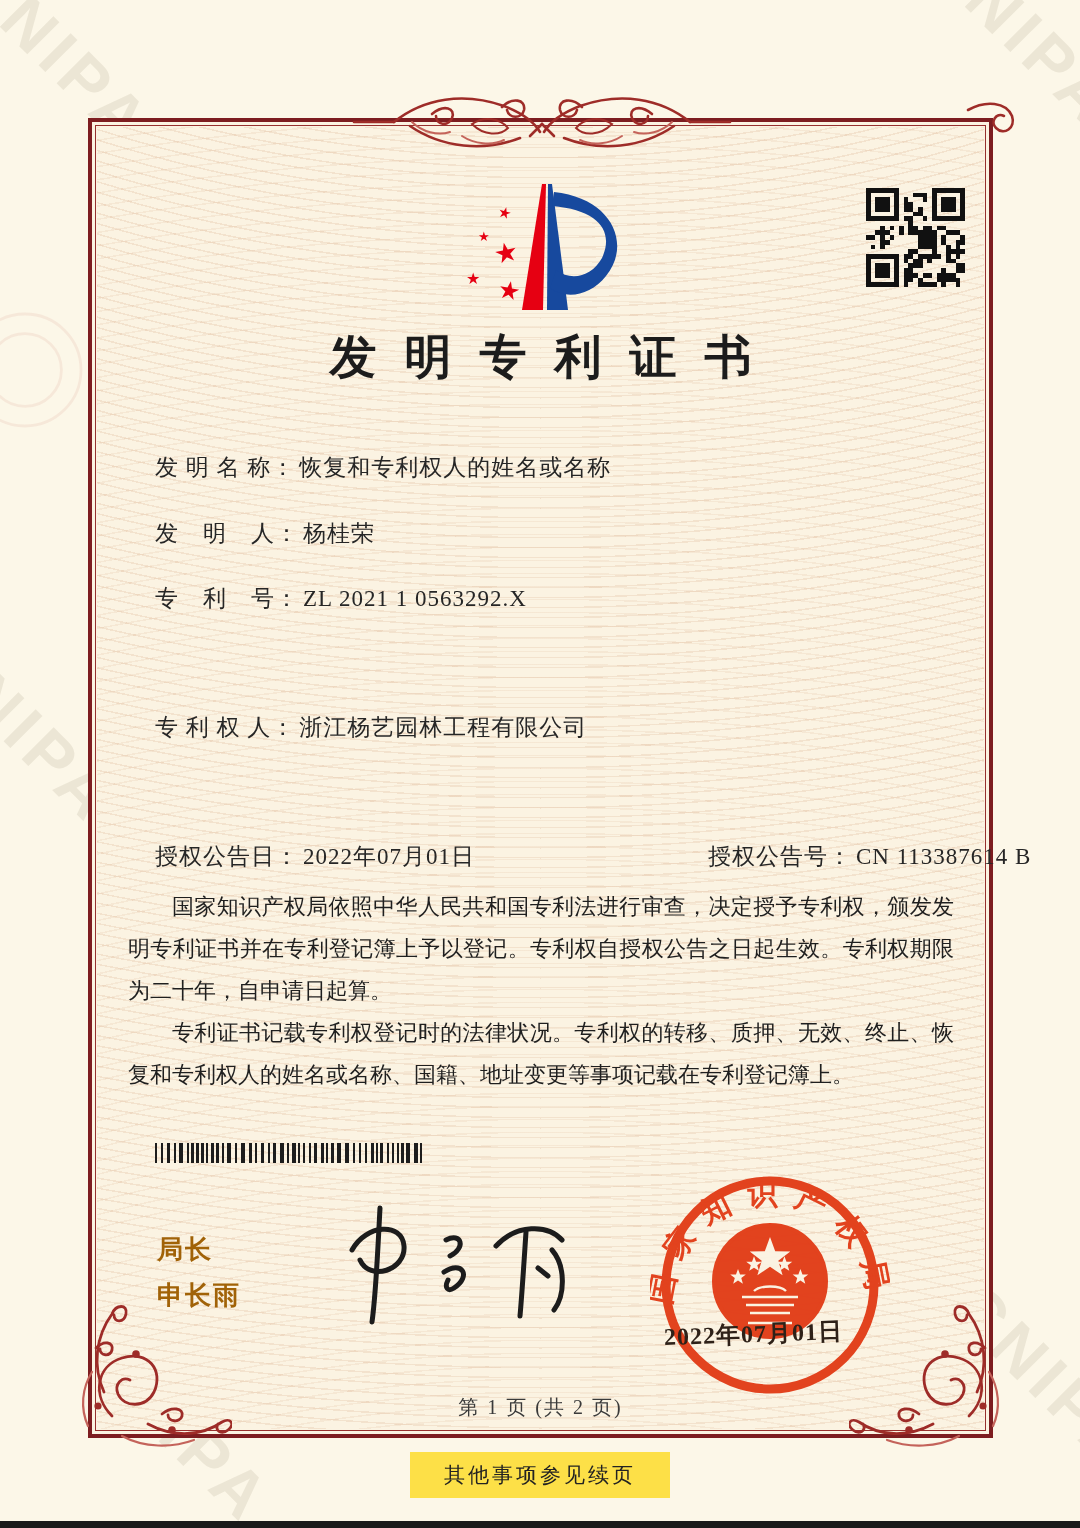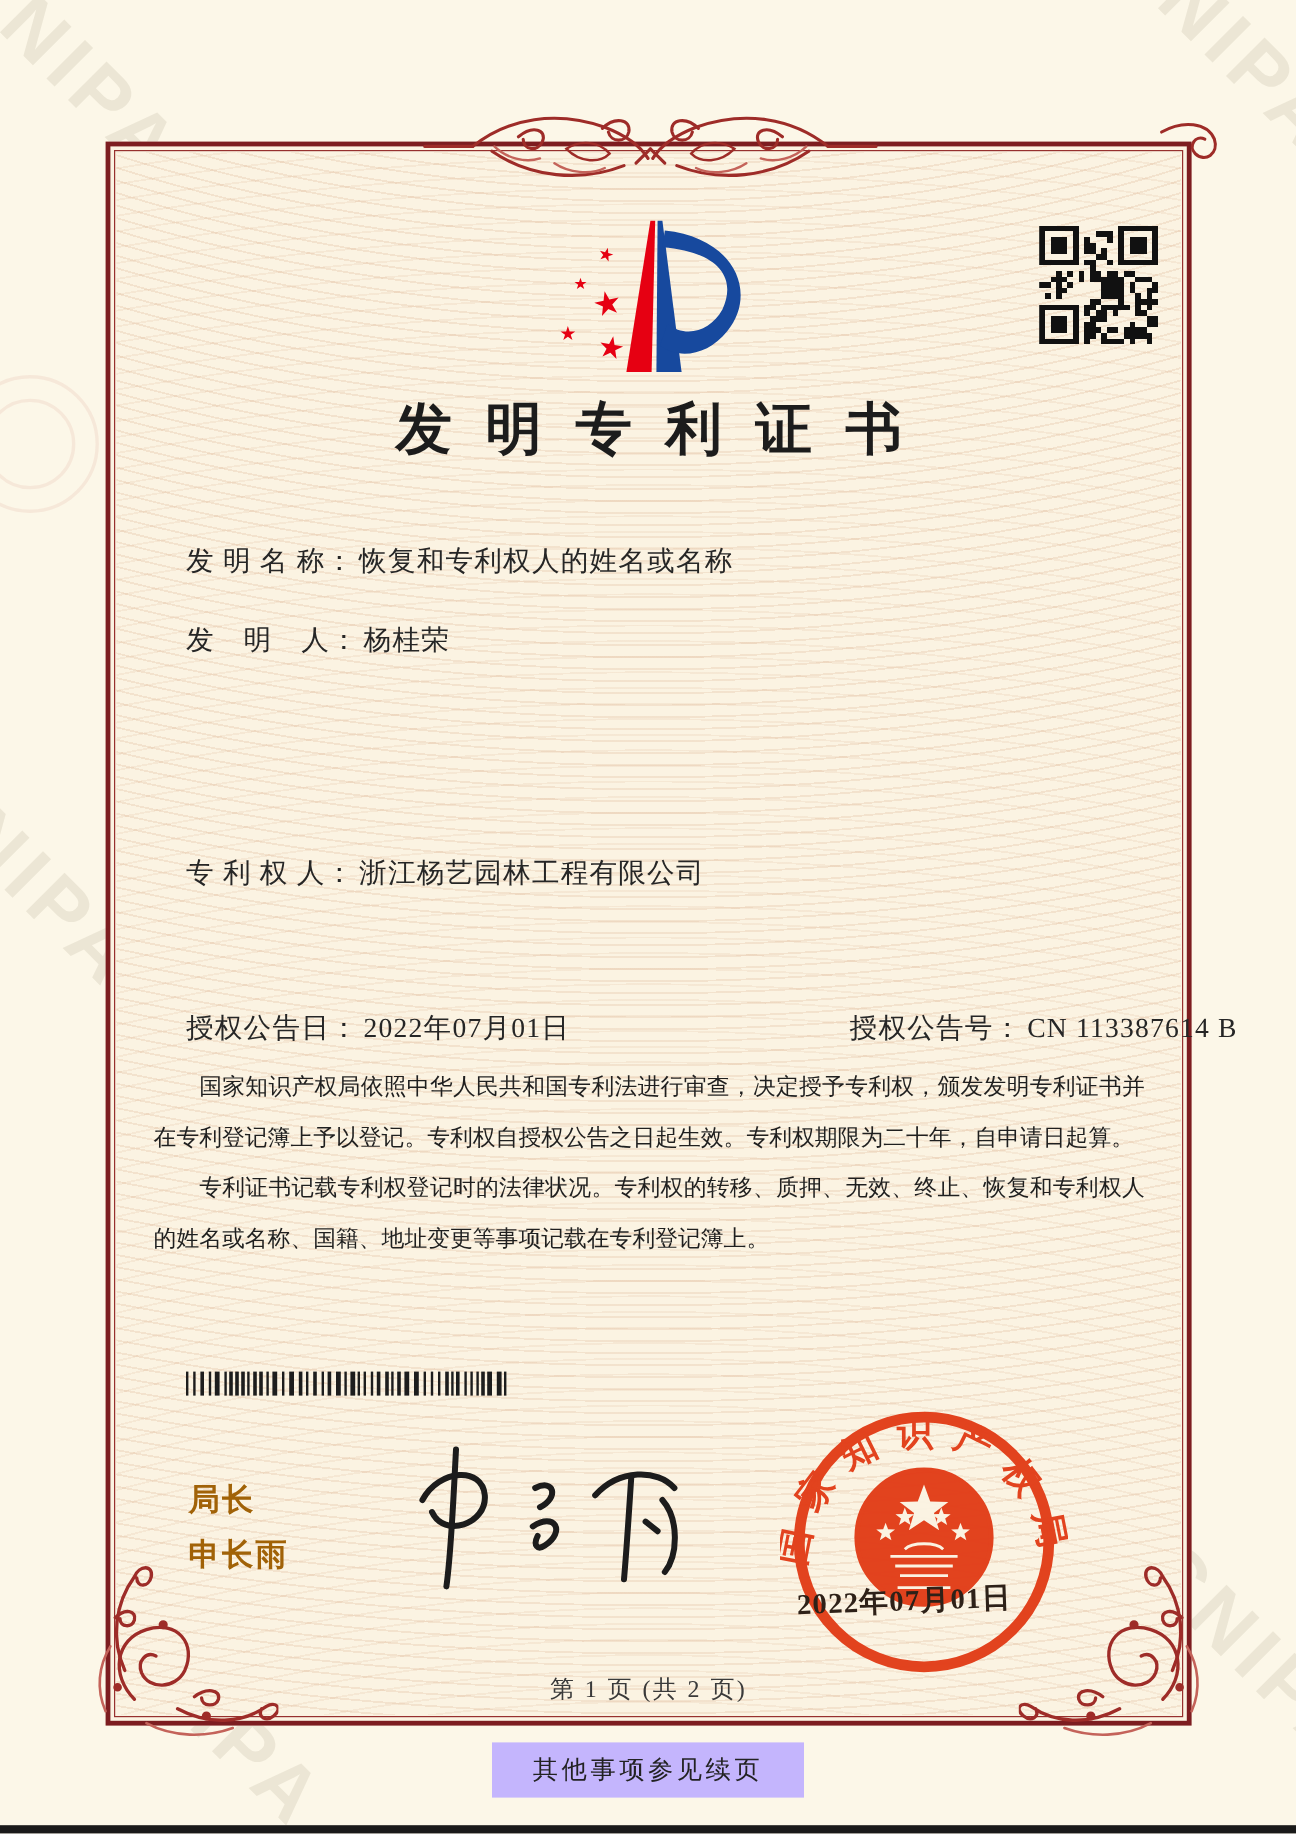--- a/index.html
+++ b/index.html
@@ -23,32 +23,32 @@
   .certno{left:152px;top:186px;font-size:23px;letter-spacing:3px;color:#3d3d3d;}
   .title{left:88px;width:905px;top:326px;text-align:center;font-size:47px;font-weight:700;
          letter-spacing:28px;text-indent:28px;color:#1c1c1c;}
   .logo-star{position:absolute;color:#e60012;line-height:1;}
   
   .field{position:absolute;left:155px;font-size:23px;color:#262626;letter-spacing:1px;white-space:nowrap;}
   .field .lb{color:#262626;}
   .field .vl{margin-left:4px;}
   .grant2{position:absolute;left:553px;top:0;text-align:center;}
   
-  .paras{left:128px;top:886px;width:826px;font-size:19px;line-height:42px;text-align:justify;color:#1f1f1f;}
+  .paras{left:128px;top:886px;width:826px;font-size:22px;line-height:42px;text-align:justify;color:#1f1f1f;}
   .paras p{margin:0;text-indent:2em;}
   
   .barcode{left:155px;top:1143px;width:276px;height:20px;display:flex;align-items:stretch;}
   .barcode .b{background:#1d1d1d;}
   .officer{position:absolute;font-family:"Liberation Sans","DejaVu Sans",sans-serif;
            font-weight:700;font-size:26px;color:#a16207;letter-spacing:2px;}
   .seal-date{left:664px;top:1318px;font-size:24px;letter-spacing:1px;color:#2e2118;
              transform:rotate(-2deg);white-space:nowrap;font-weight:700;}
   .pageinfo{left:88px;width:905px;top:1394px;text-align:center;font-size:20px;
             letter-spacing:2px;color:#3a3a3a;}
-  .footnote{left:50%;transform:translateX(-50%);top:1452px;background:#c4b5fd;
+  .footnote{left:50%;transform:translateX(-50%);top:1452px;background:#fde047;
             padding:9px 34px;font-size:21px;letter-spacing:3px;color:#222;white-space:nowrap;}
   .bottombar{left:0;right:0;bottom:0;height:7px;background:#1a1a1a;}
 </style>
 </head>
 <body>
 
 <div class="page">
 
   <span class="wm" style="left:-60px;top:14px">CNIPA</span>
   <span class="wm" style="left:905px;top:-6px">CNIPA</span>
@@ -365,20 +365,23 @@
     </svg>
 
   <div class="abs title">发明专利证书</div>
 
   <div class="abs field" style="top:452px">
     <span class="lb">发 明 名 称：</span><span class="vl">恢复和专利权人的姓名或名称</span>
   </div>
   <div class="abs field" style="top:518px">
     <span class="lb">发　明　人：</span><span class="vl">杨桂荣</span>
   </div>
+  <div class="abs field" style="top:583px">
+    <span class="lb">专　利　号：</span><span class="vl">ZL 2021 1 0563292.X</span>
+  </div>
   <div class="abs field" style="top:712px">
     <span class="lb">专 利 权 人：</span><span class="vl">浙江杨艺园林工程有限公司</span>
   </div>
   <div class="abs field" style="top:841px">
     <span class="lb">授权公告日：</span><span class="vl">2022年07月01日</span>
     <span class="grant2">
       <span class="lb">授权公告号：</span><span class="vl">CN 113387614 B</span>
     </span>
   </div>
 

